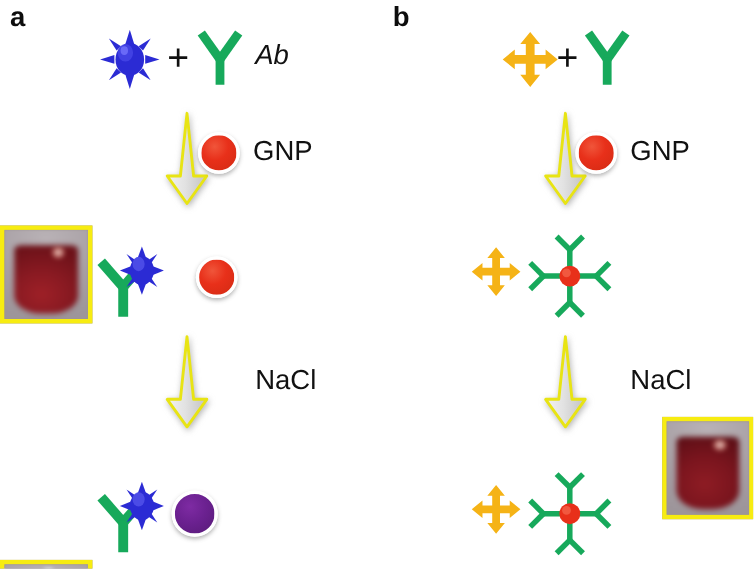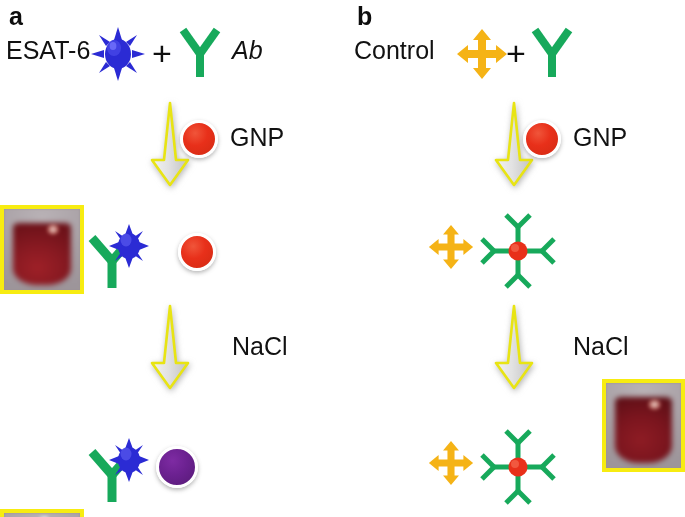--- a/index.html
+++ b/index.html
@@ -122,21 +122,20 @@
     background: radial-gradient(circle at 38% 32%, #7e2ba3 0%, #6b2190 45%, #561a76 100%);
   }
 </style>
 </head>
 <body>
 
 <div id="figure">
 
   <div class="abs panel-letter" style="left:9px; top:4px;">a</div>
 
-  <div class="abs label" style="left:6px; top:38px;">ESAT-6</div>
 
   <div class="abs" style="left:90px; top:26px; width:56px; height:56px;">
     <svg width="56" height="56" viewBox="0 0 56 56" aria-hidden="true">
       <g fill="#2b2bd4">
         <polygon points="28,1 32,14 24,14"></polygon>
         <polygon points="28,55 32,42 24,42"></polygon>
         <polygon points="1,28 14,24 14,32"></polygon>
         <polygon points="55,28 42,24 42,32"></polygon>
         <polygon points="9,9 20,16 16,20"></polygon>
         <polygon points="47,9 40,20 36,16"></polygon>
@@ -253,21 +252,20 @@
         <ellipse cx="20" cy="22" rx="11" ry="13"></ellipse>
       </g>
       <ellipse cx="38" cy="24" rx="5.5" ry="6.5" fill="#5a5aee" opacity=".7"></ellipse>
     </svg>
   </div>
 
   <div class="abs gnp gnp-purple" style="left:156px; top:446px; width:42px; height:42px;"></div>
 
   <div class="abs panel-letter" style="left:357px; top:4px;">b</div>
 
-  <div class="abs label" style="left:354px; top:38px;">Control</div>
 
   <div class="abs" style="left:456px; top:28px; width:52px; height:52px;">
     <svg width="52" height="52" viewBox="0 0 52 52" aria-hidden="true">
       <polygon fill="#f5b316" points="26,1 35,12 30,12 30,22 40,22 40,17 51,26 40,35 40,30 30,30 30,40 35,40 26,51 17,40 22,40 22,30 12,30 12,35 1,26 12,17 12,22 22,22 22,12 17,12"></polygon>
     </svg>
   </div>
 
   <div class="abs plus" style="left:506px; top:36px;">+</div>
 
   <div class="abs" style="left:530px; top:27px; width:44px; height:52px;">

